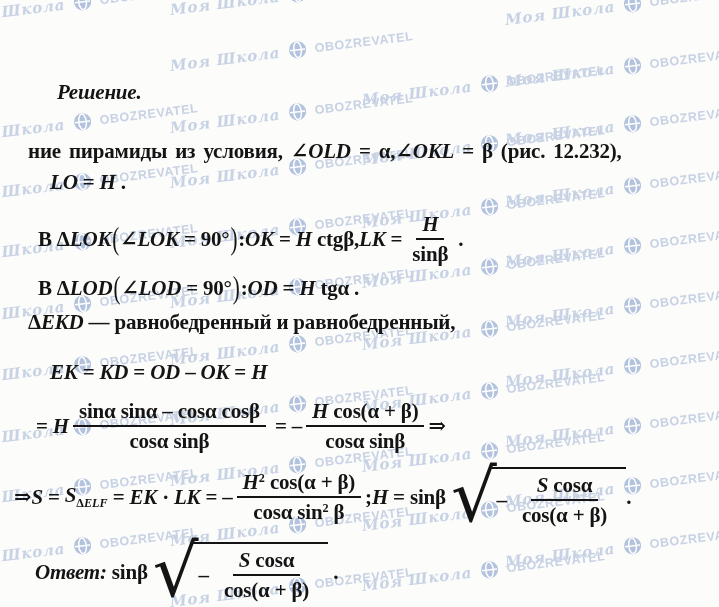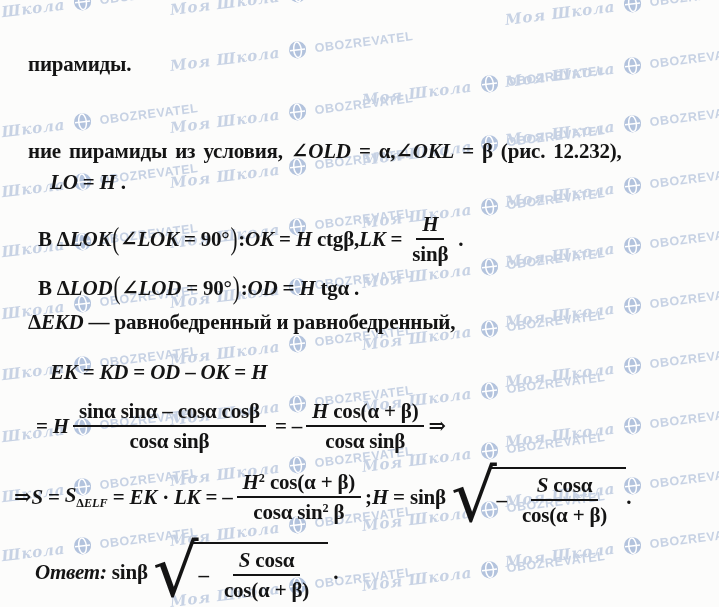--- a/index.html
+++ b/index.html
@@ -476,24 +476,24 @@
             <ellipse cx="10" cy="10" rx="4" ry="8.2" fill="none" stroke="#ffffff" stroke-width="1.6"></ellipse>
             <line x1="2" y1="10" x2="18" y2="10" stroke="#ffffff" stroke-width="1.6"></line>
           </svg>
         </span>
         <span class="wm-brand">OBOZREVATEL</span>
       </div>
     </div>
 
   <div class="content">
 
-    <div class="line" style="left:28px;top:52px;">
-      <span>пирамиды.</span>
-    </div>
-
+
+    <div class="line" style="left:57px;top:80px;">
+      <span class="bi">Решение.</span>
+    </div>
 
     <div class="line ws3" style="left:28px;top:139px;">
       <span>ние пирамиды из условия, </span><span>∠</span><span class="v">OLD</span><span> = α,</span><span>∠</span><span class="v">OKL</span><span> = β (рис. 12.232),</span>
     </div>
 
     <div class="line mrow" style="left:50px;top:170px;">
       <span class="v">LO</span>
         <span>&nbsp;=&nbsp;</span>
         <span class="v">H</span>
         <span>&nbsp;.</span>

